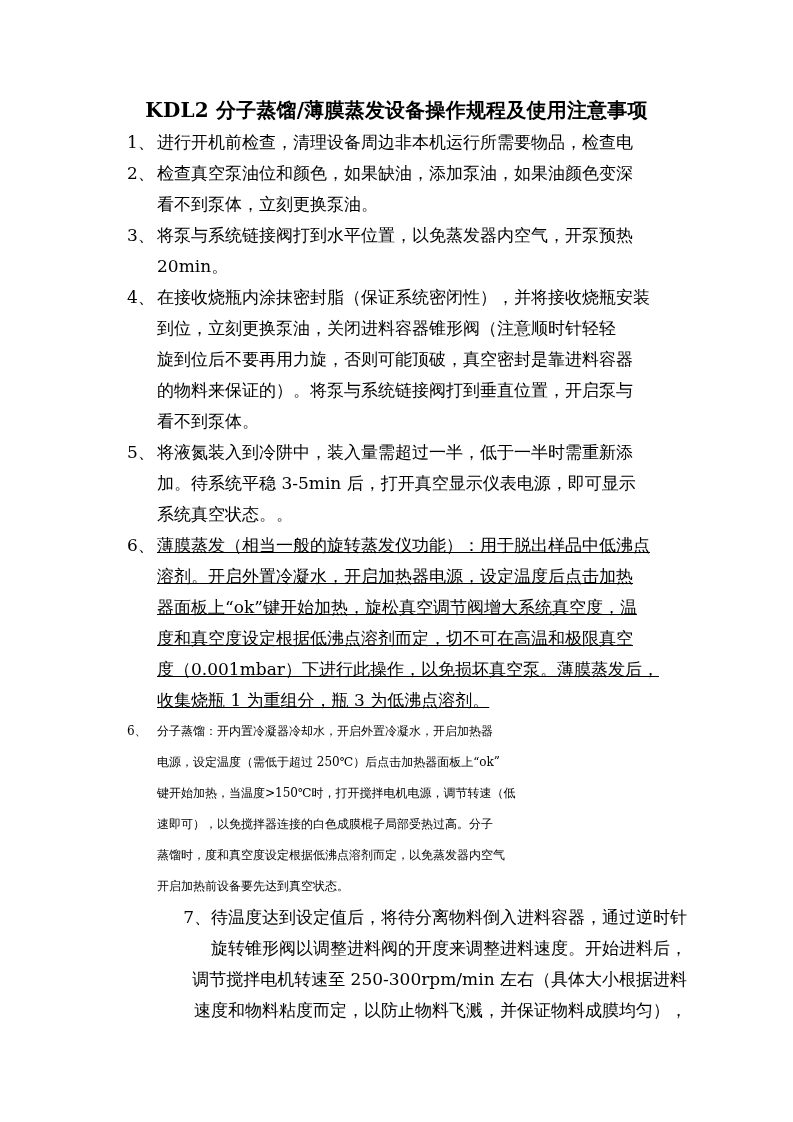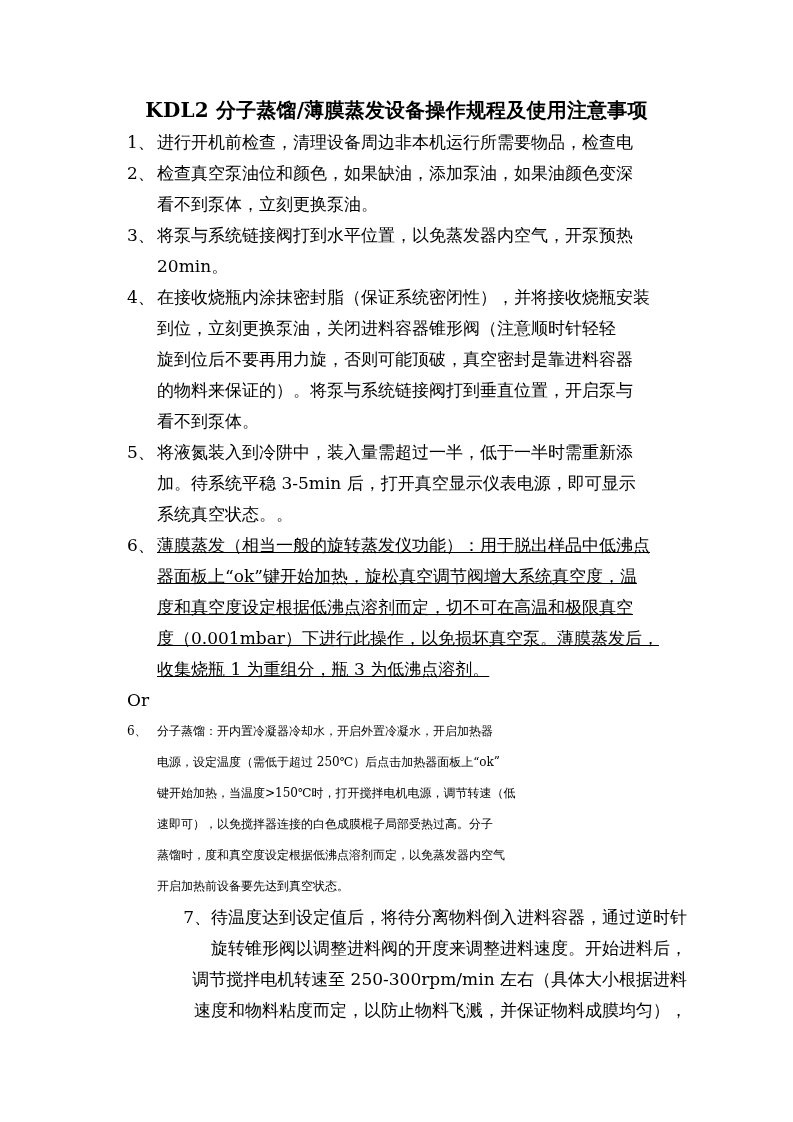--- a/index.html
+++ b/index.html
@@ -39,27 +39,27 @@
           <div class="line cont"><span>的物料来保证的）。将泵与系统链接阀打到垂直位置，开启泵与</span></div>
           <div class="line cont"><span>看不到泵体。</span></div>
         </div>
         <div style="font-size: 17px; line-height: 31px;">
           <div class="line"><span style="display: inline-block; width: 30px;">5、</span><span>将液氮装入到冷阱中，装入量需超过一半，低于一半时需重新添</span></div>
           <div class="line cont"><span>加。待系统平稳 3-5min 后，打开真空显示仪表电源，即可显示</span></div>
           <div class="line cont"><span>系统真空状态。。</span></div>
         </div>
         <div style="font-size: 17px; line-height: 31px; text-decoration: underline;">
           <div class="line"><span style="display: inline-block; width: 30px;">6、</span><span>薄膜蒸发（相当一般的旋转蒸发仪功能）：用于脱出样品中低沸点</span></div>
+          <div class="line cont"><span>溶剂。开启外置冷凝水，开启加热器电源，设定温度后点击加热</span></div>
           <div class="line cont"><span>器面板上“ok”键开始加热，旋松真空调节阀增大系统真空度，温</span></div>
           <div class="line cont"><span>度和真空度设定根据低沸点溶剂而定，切不可在高温和极限真空</span></div>
           <div class="line cont"><span>度（0.001mbar）下进行此操作，以免损坏真空泵。薄膜蒸发后，</span></div>
           <div class="line cont"><span>收集烧瓶 1 为重组分，瓶 3 为低沸点溶剂。</span></div>
         </div>
       </div>
-    <p class="or">Or</p>
     <div id="items-after">
         <div style="font-size: 12px; line-height: 31px;">
           <div class="line"><span style="display: inline-block; width: 30px;">6、</span><span>分子蒸馏：开内置冷凝器冷却水，开启外置冷凝水，开启加热器</span></div>
           <div class="line cont"><span>电源，设定温度（需低于超过 250℃）后点击加热器面板上“ok”</span></div>
           <div class="line cont"><span>键开始加热，当温度&gt;150℃时，打开搅拌电机电源，调节转速（低</span></div>
           <div class="line cont"><span>速即可），以免搅拌器连接的白色成膜棍子局部受热过高。分子</span></div>
           <div class="line cont"><span>蒸馏时，度和真空度设定根据低沸点溶剂而定，以免蒸发器内空气</span></div>
           <div class="line cont"><span>开启加热前设备要先达到真空状态。</span></div>
         </div>
         <div style="font-size: 17px; line-height: 31px; text-align: right;">

